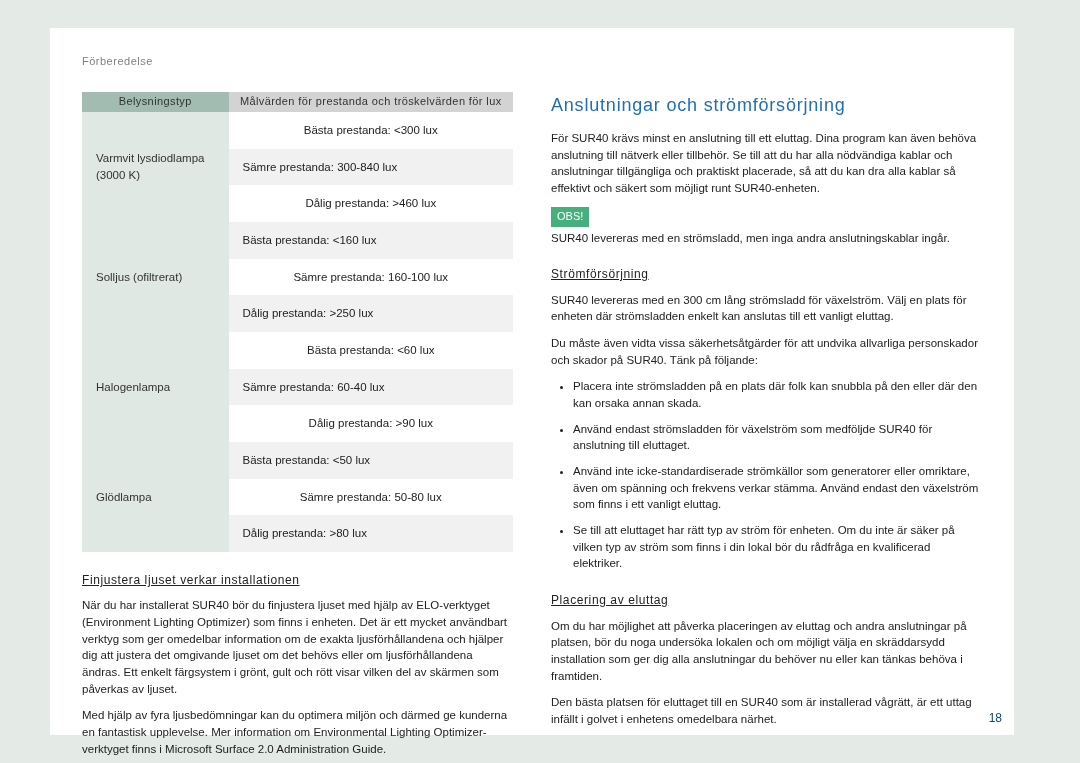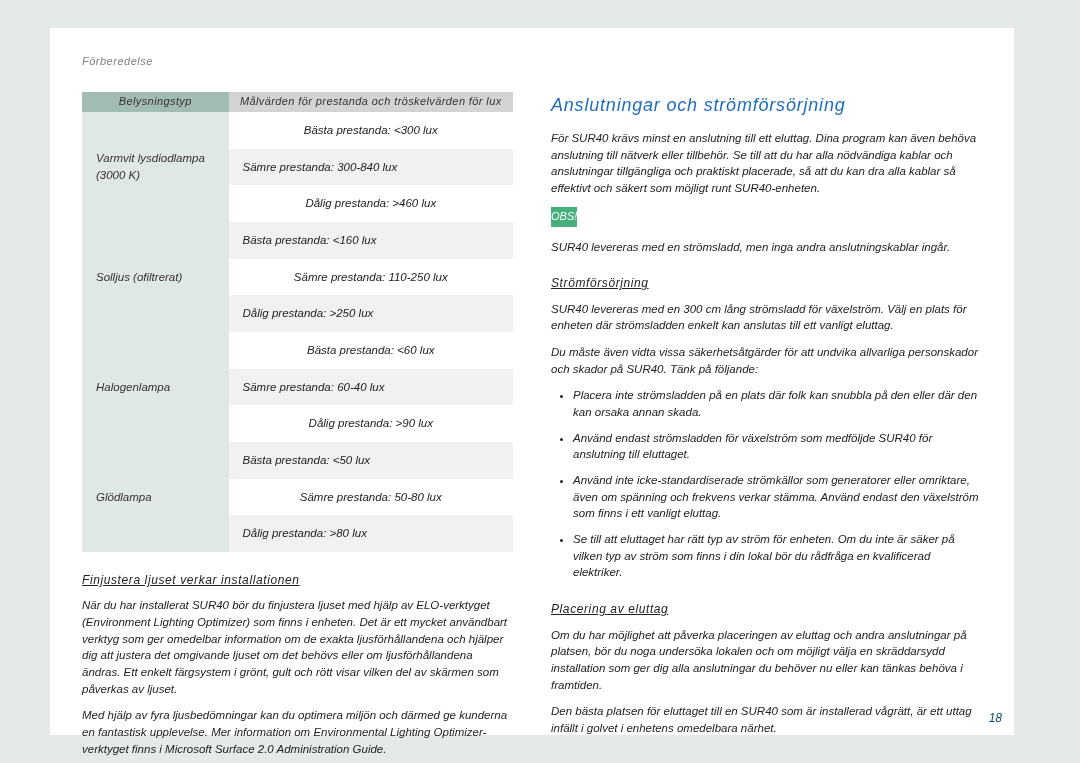--- a/index.html
+++ b/index.html
@@ -9,21 +9,20 @@
     font-family: Arial, Helvetica, sans-serif;
     color: #222;
     font-size: 11.5px;
     line-height: 1.45;
   }
   .page {
     width: 1064px;
     height: 763px;
     background: #e4eae6;
     position: relative;
-    font-style: italic;
   }
   .sheet {
     position: absolute;
     top: 28px;
     left: 50px;
     right: 50px;
     bottom: 28px;
     background: #ffffff;
   }
   .content {
@@ -96,22 +95,22 @@
     font-weight: normal;
     letter-spacing: 0.8px;
     color: #1f6dbf;
     margin: 0 0 12px 0;
   }
   .note-badge {
     display: inline-block;
     background: #45b07c;
     color: #fff;
     font-size: 11px;
-    padding: 2px 0;
-    margin-bottom: 12px;
+    padding: 2px 6px;
+    margin-bottom: 3px;
   }
   ul.bullets {
     margin: 6px 0 6px 0;
     padding-left: 22px;
   }
   ul.bullets li {
     margin-bottom: 9px;
   }
   .page-number {
     position: absolute;
@@ -152,21 +151,21 @@
                 </tr>
               <tr class="row-odd">
                   <td class="val-cell">Dålig prestanda: &gt;460 lux</td>
                 </tr>
 
               <tr class="row-even">
                 <td class="type-cell" rowspan="3">Solljus (ofiltrerat)</td>
                 <td class="val-cell">Bästa prestanda: &lt;160 lux</td>
               </tr>
               <tr class="row-odd">
-                  <td class="val-cell">Sämre prestanda: 110-250 lux</td>
+                  <td class="val-cell">Sämre prestanda: 160-100 lux</td>
                 </tr>
               <tr class="row-even">
                   <td class="val-cell">Dålig prestanda: &gt;250 lux</td>
                 </tr>
 
               <tr class="row-odd">
                 <td class="type-cell" rowspan="3">Halogenlampa</td>
                 <td class="val-cell">Bästa prestanda: &lt;60 lux</td>
               </tr>
               <tr class="row-even">

